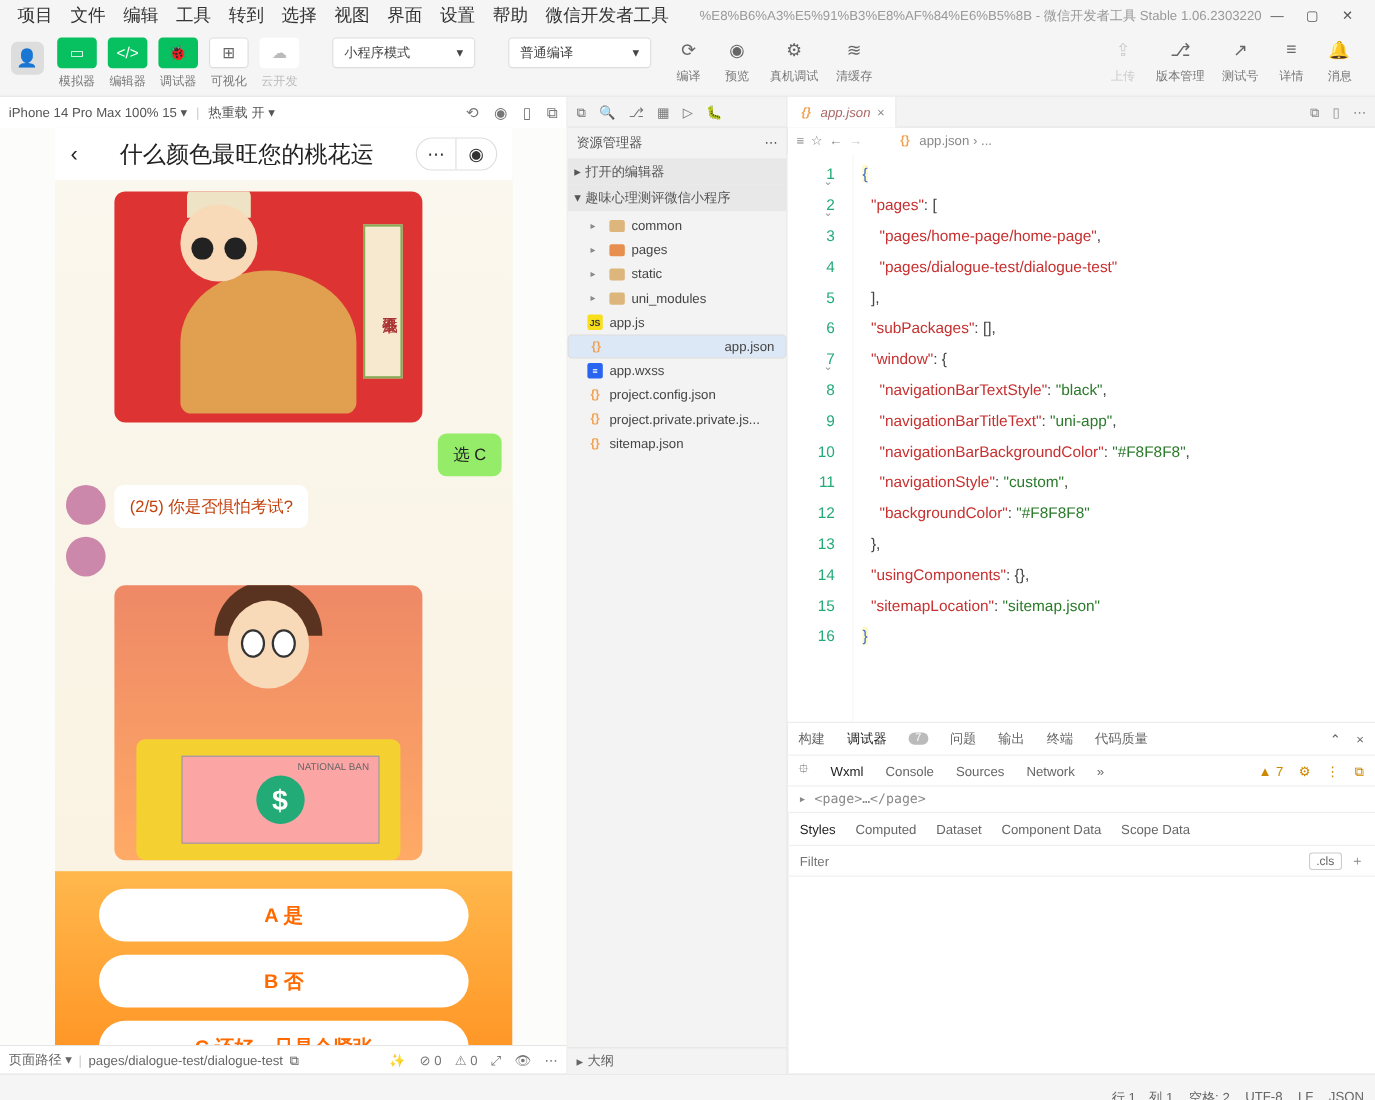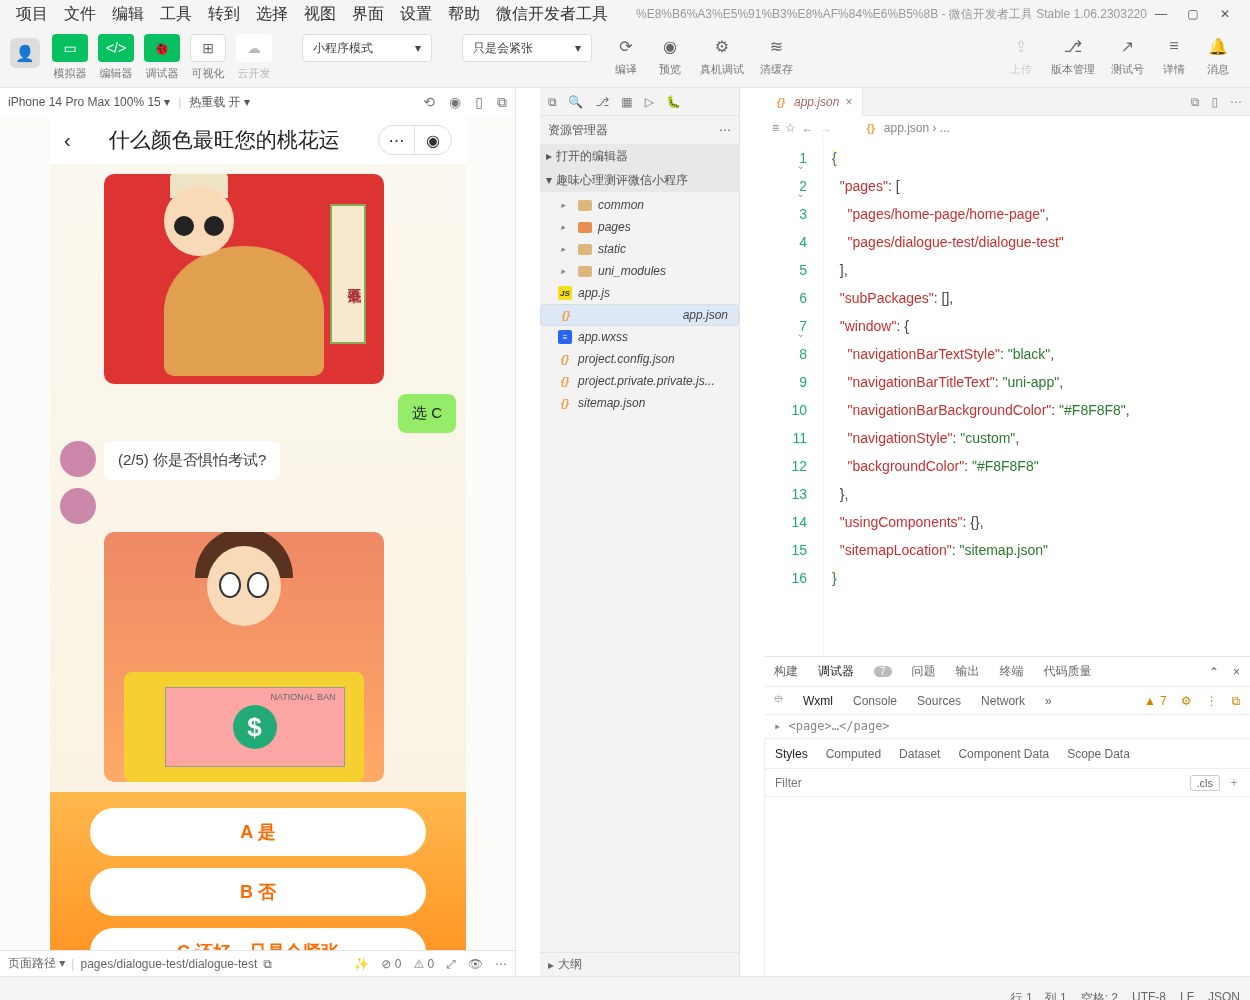--- a/index.html
+++ b/index.html
@@ -19,41 +19,41 @@
 .btn-row { display:flex; gap:4px; }
 .gbtn { width:36px; height:28px; background:#07c160; border-radius:4px; display:flex; align-items:center; justify-content:center; color:#fff; font-size:14px; }
 .tbtn { width:36px; height:28px; border:1px solid #ddd; border-radius:4px; display:flex; align-items:center; justify-content:center; background:#fff; color:#666; font-size:14px; }
 .tlbl { font-size:11px; color:#777; margin-top:4px; }
 .sel { height:28px; border:1px solid #ddd; border-radius:4px; background:#fff; display:flex; align-items:center; padding:0 10px; min-width:130px; font-size:12px; color:#444; justify-content:space-between; }
 .spacer { flex:1; }
 .rtool { display:flex; flex-direction:column; align-items:center; margin:0 8px; }
 .rtool .ic { width:28px; height:24px; display:flex; align-items:center; justify-content:center; color:#666; font-size:16px; }
 
 
-.main { display:flex; height: calc(1000px - 28px - 60px - 24px); gap: 24px; }
+.main { display:flex; height: calc(1000px - 28px - 60px - 24px); }
 
 
 .simpanel { width:516px; display:flex; flex-direction:column; border-right:1px solid #e5e5e5; }
 .simbar { height:28px; display:flex; align-items:center; padding:0 8px; font-size:12px; color:#555; gap:8px; }
 .simbar .dev { }
 .simbar .reload { }
 .simbar .ricns { margin-left:auto; display:flex; gap:14px; color:#777; font-size:14px; }
 .simview { flex:1; background:#fcfcfa; position:relative; overflow:hidden; padding:0 50px; }
 .phone { width:416px; height:100%; background:#faf7ee; margin:0 auto; position:relative; overflow:hidden; }
 .phead { height:48px; background:#fff; display:flex; align-items:center; padding:0 14px; }
 .phead .back { font-size:20px; color:#222; }
 .phead .ptitle { flex:1; text-align:center; font-size:21px; color:#222; font-weight:500; }
 .pcapsule { display:flex; border:1px solid #ddd; border-radius:20px; overflow:hidden; height:30px; }
 .pcapsule span { width:36px; display:flex; align-items:center; justify-content:center; font-size:16px; }
 .pcapsule span:first-child { border-right:1px solid #ddd; }
 .chat { height:calc(100% - 48px); overflow:hidden; padding:10px 10px 0; background:linear-gradient(#faf7ee,#faf2e0); }
 .msgrow { display:flex; margin-bottom:8px; }
 .msgrow.right { justify-content:flex-end; }
 .av { width:36px; height:36px; border-radius:50%; background:#c8a; margin-right:8px; flex-shrink:0; }
-.bubble { background:#fff; border-radius:8px; padding:10px 14px; font-size:15px; color:#404040; }
+.bubble { background:#fff; border-radius:8px; padding:10px 14px; font-size:15px; color:#c2410c; }
 .bubble.green { background:#95ec69; color:#222; font-weight:500; }
 .imgcard { width:280px; height:210px; background:#d33; border-radius:10px; margin-left:44px; margin-bottom:10px; position:relative; overflow:hidden; }
 .imgcard2 { background:linear-gradient(#e86,#fa6); height:250px; }
 .monk { position:absolute; left:50%; top:12px; transform:translateX(-50%); }
 .mface { width:70px; height:70px; background:#f8d9b8; border-radius:50%; position:relative; }
 .mface::before,.mface::after { content:""; position:absolute; width:20px; height:20px; background:#222; border-radius:50%; top:30px; }
 .mface::before { left:10px; } .mface::after { right:10px; }
 .mhat { position:absolute; top:-14px; left:6px; width:58px; height:26px; background:#efe3c5; border-radius:6px 6px 0 0; }
 .mbody { width:160px; height:130px; background:#e0a050; border-radius:50% 50% 10px 10px; margin-top:-10px; }
 .scroll { position:absolute; right:18px; top:30px; width:36px; height:140px; background:#f6e9d0; border:2px solid #8a5; writing-mode:vertical-rl; text-align:center; font-size:14px; color:#a33; padding-top:8px; }
@@ -69,21 +69,21 @@
 .ansbtn { background:#fff; border-radius:30px; height:48px; display:flex; align-items:center; justify-content:center; font-size:18px; font-weight:bold; color:#ff6a00; margin-bottom:12px; }
 
 .simfoot { height:26px; border-top:1px solid #e5e5e5; display:flex; align-items:center; padding:0 8px; font-size:12px; color:#666; gap:6px; }
 .simfoot .ricns2 { margin-left:auto; display:flex; gap:12px; align-items:center; color:#777; }
 
 
 .explorer { width:200px; border-right:1px solid #e5e5e5; background:#f3f3f3; display:flex; flex-direction:column; font-size:12px; }
 .exicnbar { height:28px; display:flex; align-items:center; gap:12px; padding:0 8px; color:#777; border-bottom:1px solid #e5e5e5; }
 .exhdr { height:28px; display:flex; align-items:center; padding:0 8px; justify-content:space-between; color:#555; }
 .exsec { height:24px; background:#e8e8e8; display:flex; align-items:center; padding:0 6px; color:#555; gap:4px; }
-.tree { flex:1; padding:2px 0;font-style:italic; }
+.tree { flex:1; padding:2px 0; }
 .titem { height:22px; display:flex; align-items:center; padding-left:18px; gap:6px; color:#444; }
 .titem.sel { background:#dce8f5; }
 .fic { width:14px; height:14px; display:inline-flex; align-items:center; justify-content:center; font-size:11px; }
 .fic.folder { color:#666; } .fic.folder::before { content:"▸"; margin-right:4px; color:#888; font-size:9px; }
 .fic.folderc { background:#dcb67a; width:14px; height:11px; border-radius:2px; }
 .fic.foldero { background:#e78f4e; width:14px; height:11px; border-radius:2px; }
 .fic.js { background:#f7df1e; color:#333; font-size:8px; font-weight:bold; border-radius:2px; }
 .fic.json { color:#f0a050; font-weight:bold; }
 .fic.json::before { content:"{}"; }
 .fic.css { background:#2965f1; color:#fff; font-size:8px; border-radius:2px; }
@@ -182,21 +182,21 @@
       </div>
     <div class="tlbl" style="color:#bbb;">云开发</div>
     </div>
   <div style="width:20px"></div>
   <div class="sel">
       <span>小程序模式</span>
       <span>▾</span>
     </div>
   <div style="width:30px"></div>
   <div class="sel">
-      <span>只是会紧张</span>
+      <span>普通编译</span>
       <span>▾</span>
     </div>
   <div style="width:12px"></div>
   <div class="rtool">
       <div class="ic">⟳</div>
       <div class="tlbl">编译</div>
     </div>
   <div class="rtool">
       <div class="ic">◉</div>
       <div class="tlbl">预览</div>

